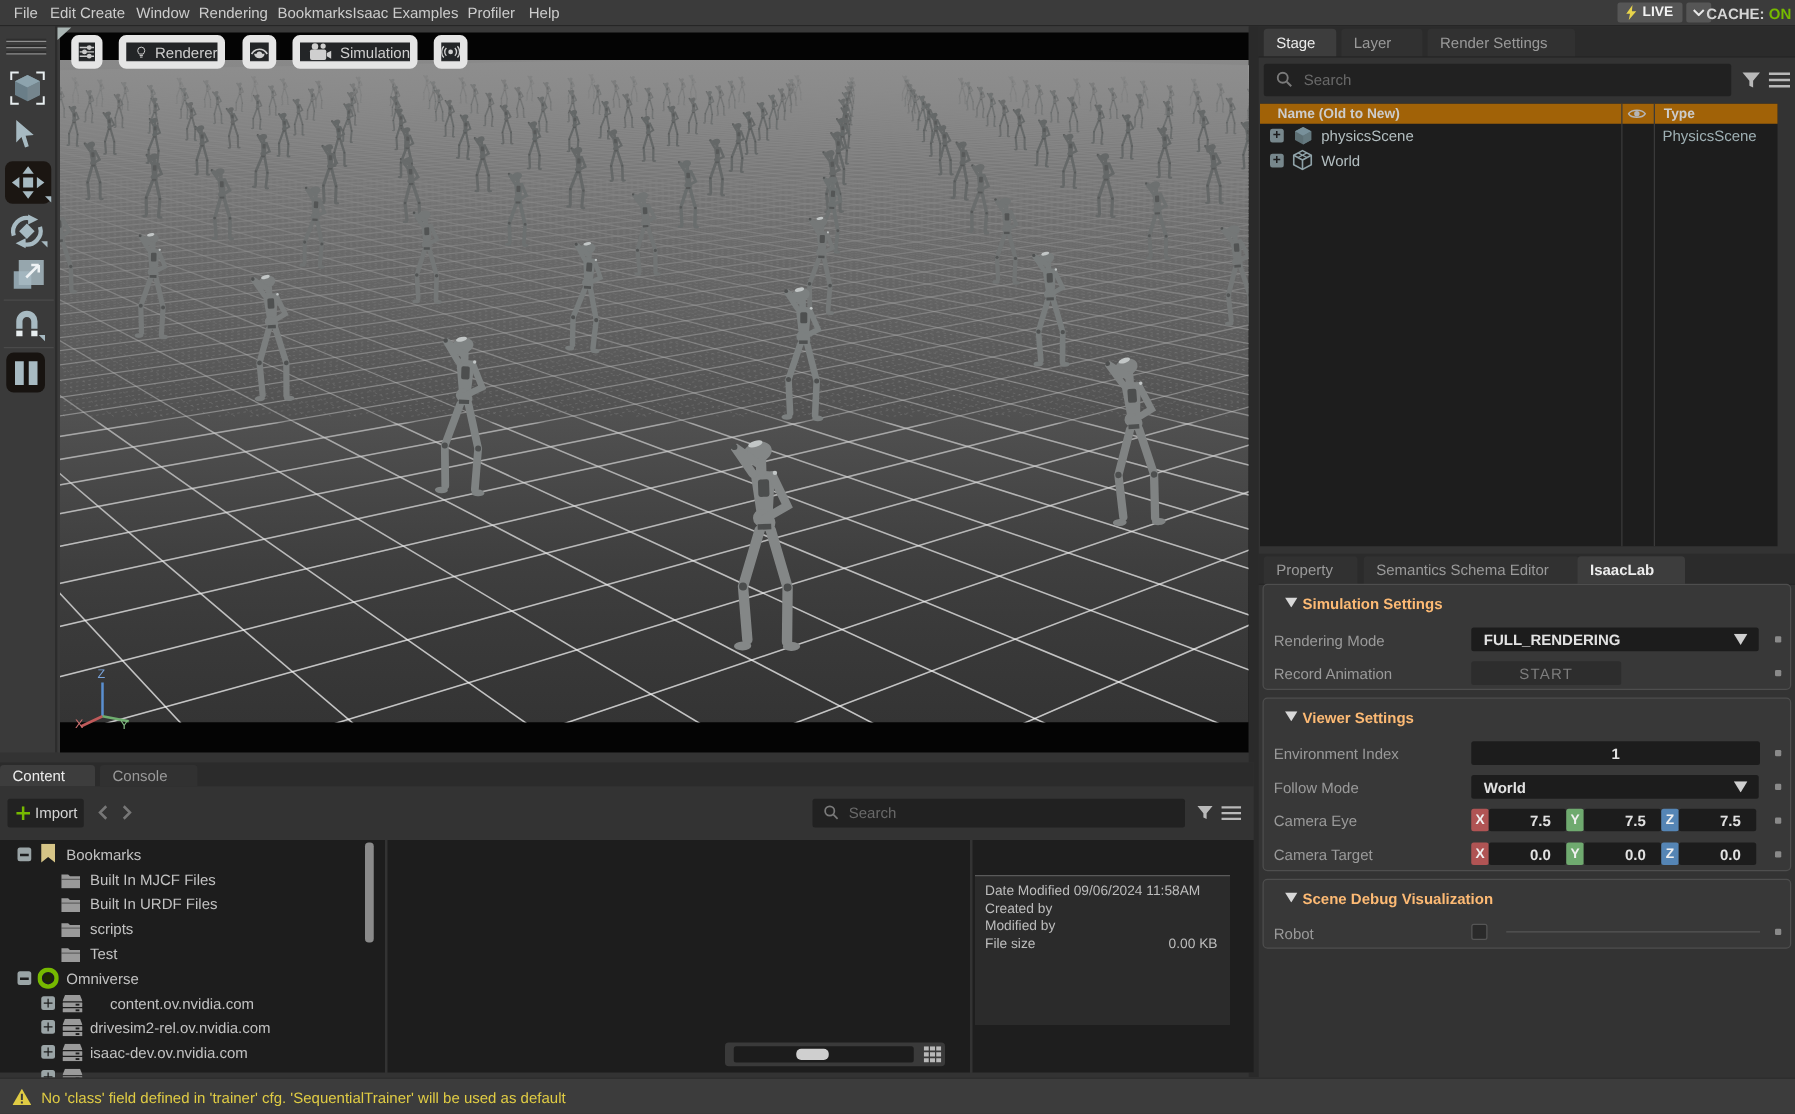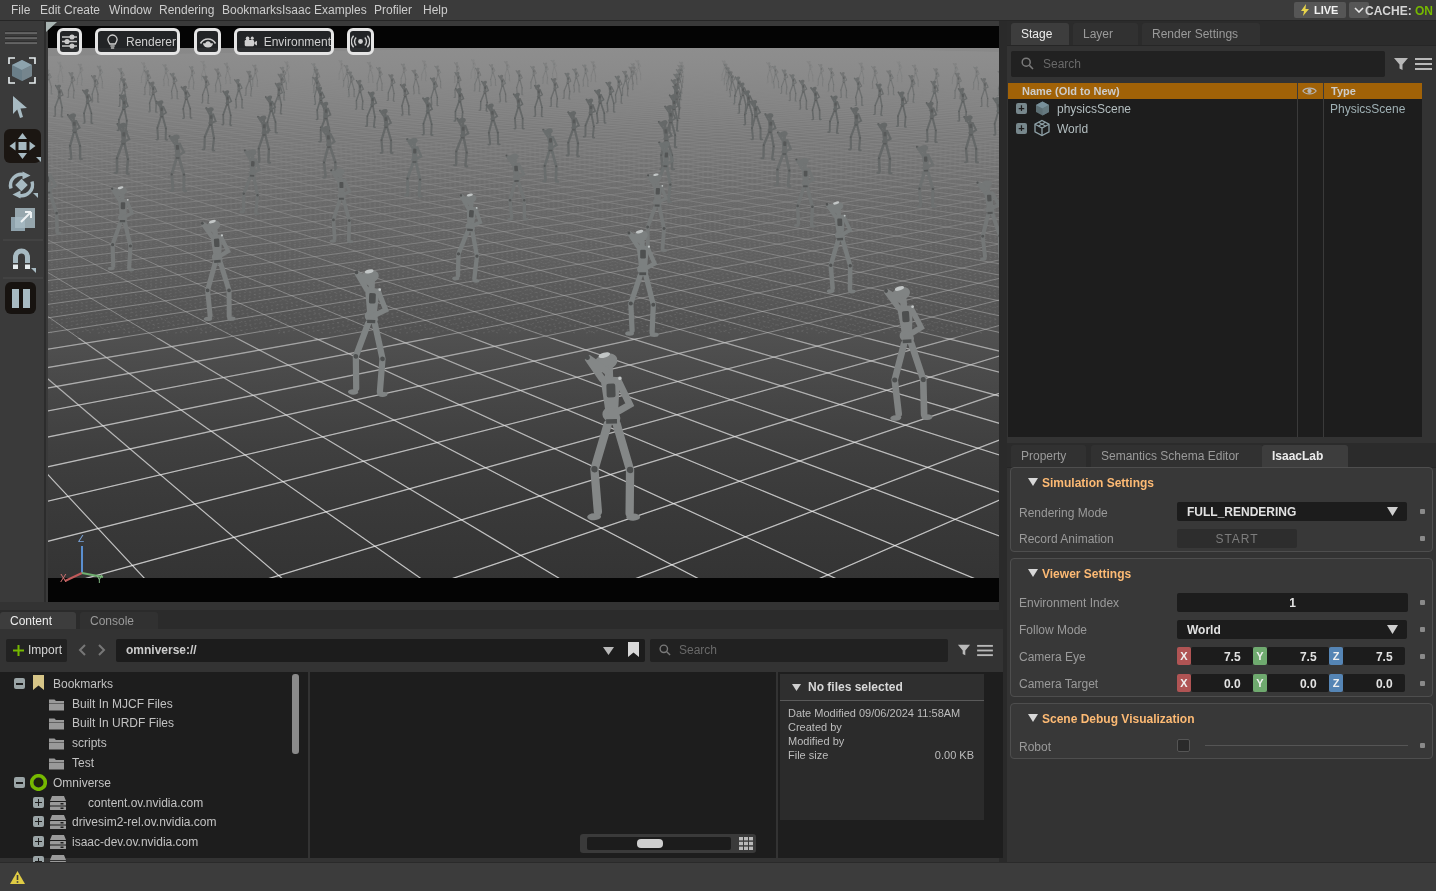--- a/index.html
+++ b/index.html
@@ -17,21 +17,21 @@
   color:#f2f2f2; font-size:11px; font-weight:bold; }
 
 
 #lefttb { position:absolute; left:0; top:21px; width:46px; height:581px; background:#3a3a3a; border-right:2px solid #2c2c2c; }
 #lefttb svg { position:absolute; left:0; }
 
 
 #viewport { position:absolute; left:46px; top:21px; width:953px; height:581px; background:#3a3a3a; }
 #vpblack { position:absolute; left:2px; top:5px; width:951px; height:576px; background:#040404; }
 #scenewrap { position:absolute; left:2px; top:27px; width:951px; height:530px; }
-.vpbtn { position:absolute; top:7px; height:27px; background:#26282aee; border:3px solid #e5e5e5;
+.vpbtn { position:absolute; top:7px; height:27px; background:#26282aee; border:6px solid #e5e5e5;
   border-radius:6px; color:#cfcfcf; font-size:12px; display:flex; align-items:center; }
 
 
 #rpanel { position:absolute; left:1007px; top:21px; width:429px; height:841px; background:#333333; }
 .tabbar { position:absolute; left:0; width:429px; background:#2b2b2b; }
 .tab { position:absolute; top:2px; height:22px; font-size:12px; color:#9a9a9a; background:#313131;
   border-radius:3px 3px 0 0; padding:4px 10px 0 10px; }
 .tab.act { background:#3d3d3d; color:#ececec; }
 .srch { position:absolute; background:#212121; border-radius:2px; color:#696969; font-size:12px; }
 #stree { position:absolute; left:1px; top:62px; width:414px; height:354px; background:#1d1d1d; }
@@ -1523,21 +1523,21 @@
       <circle cx="9" cy="8.8" r="2.6" fill="#cfcfcf"></circle>
     </svg>
   </div>
   <div class="vpbtn" style="left:188px; width:100px;">
     <svg width="19" height="15" style="margin-left:7px" viewBox="0 0 19 15">
       <circle cx="5" cy="3.2" r="2.6" fill="#cfcfcf"></circle>
         <circle cx="11.5" cy="2.8" r="2.1" fill="#cfcfcf"></circle>
       <rect x="1" y="5.5" width="13" height="8.5" rx="1.5" fill="#cfcfcf"></rect>
       <path d="M14.5,8.5 L18,6.5 L18,13 L14.5,11 Z" fill="#cfcfcf"></path>
     </svg>
-    <span style="margin-left:6px">Environment</span>
+    <span style="margin-left:6px">Simulation</span>
   </div>
   <div class="vpbtn" style="left:301px; width:27px;">
     <svg width="19" height="13" style="margin:0 auto" viewBox="0 0 19 13">
       <circle cx="9.5" cy="6.5" r="2.4" fill="#cfcfcf"></circle>
       <path d="M5.2,2.5 a5.6,5.6 0 0 0 0,8" fill="none" stroke="#cfcfcf" stroke-width="1.4"></path>
       <path d="M13.8,2.5 a5.6,5.6 0 0 1 0,8" fill="none" stroke="#cfcfcf" stroke-width="1.4"></path>
       <path d="M2.6,0.8 a8.4,8.4 0 0 0 0,11.4" fill="none" stroke="#cfcfcf" stroke-width="1.4"></path>
       <path d="M16.4,0.8 a8.4,8.4 0 0 1 0,11.4" fill="none" stroke="#cfcfcf" stroke-width="1.4"></path>
     </svg>
   </div>
@@ -1700,29 +1700,20 @@
         <path d="M4.5,0 h2 v4.5 h4.5 v2 h-4.5 v4.5 h-2 v-4.5 h-4.5 v-2 h4.5 Z" fill="#76b900"></path>
       </svg>
     <span style="position:absolute;left:22px;top:4px;font-size:12px;color:#d5d5d5;">Import</span>
   </div>
   <svg width="8" height="12" style="position:absolute;left:78px;top:34px" viewBox="0 0 8 12">
       <path d="M7,1 L2,6 L7,11" stroke="#777" stroke-width="2" fill="none"></path>
     </svg>
   <svg width="8" height="12" style="position:absolute;left:98px;top:34px" viewBox="0 0 8 12">
       <path d="M1,1 L6,6 L1,11" stroke="#777" stroke-width="2" fill="none"></path>
     </svg>
-  <div style="position:absolute;left:116px;top:29px;width:529px;height:23px;background:#1c1c1c;border-radius:2px;">
-    <span style="position:absolute;left:10px;top:4px;font-size:12px;font-weight:bold;color:#cccccc;">omniverse://</span>
-    <svg width="11" height="8" style="position:absolute;left:487px;top:8px" viewBox="0 0 11 8">
-        <path d="M0,0 L11,0 L5.5,8 Z" fill="#b9b9b9"></path>
-      </svg>
-    <svg width="13" height="16" style="position:absolute;left:511px;top:3px" viewBox="0 0 13 16">
-        <path d="M1,0 L12,0 L12,15 L6.5,10.5 L1,15 Z" fill="#d8d8d8"></path>
-      </svg>
-  </div>
   <div class="srch" style="left:650px; top:29px; width:298px; height:23px;">
     <svg width="12" height="12" style="position:absolute;left:9px;top:5px" viewBox="0 0 13 13" fill="none" stroke="#7a7a7a" stroke-width="1.5">
       <circle cx="5.2" cy="5.2" r="4"></circle>
         <line x1="8.4" y1="8.4" x2="12" y2="12"></line>
     </svg>
     <span style="position:absolute;left:29px;top:4px;">Search</span>
   </div>
   <svg width="14" height="13" style="position:absolute;left:957px;top:34px" viewBox="0 0 16 15">
       <path d="M1,1 L15,1 L9.5,7.5 L9.5,13 L6.5,11.5 L6.5,7.5 Z" fill="#b9b9b9"></path>
     </svg>
@@ -1850,35 +1841,30 @@
         <rect x="0" y="4.8" width="4" height="3.4"></rect>
           <rect x="5" y="4.8" width="4" height="3.4"></rect>
           <rect x="10" y="4.8" width="4" height="3.4"></rect>
         <rect x="0" y="9.6" width="4" height="3.4"></rect>
           <rect x="5" y="9.6" width="4" height="3.4"></rect>
           <rect x="10" y="9.6" width="4" height="3.4"></rect>
       </svg>
     </div>
   </div>
   <div id="cinfo">
-    <div style="position:absolute;left:2px;top:2px;width:204px;height:26px;background:#2f2f2f;">
-      <svg width="9" height="7" style="position:absolute;left:12px;top:10px" viewBox="0 0 9 7">
-          <path d="M0,0 L9,0 L4.5,7 Z" fill="#cfcfcf"></path>
-        </svg>
-      <span style="position:absolute;left:28px;top:6px;font-size:12px;font-weight:bold;color:#d8d8d8;">No files selected</span>
-    </div>
     <div style="position:absolute;left:2px;top:28px;width:204px;height:120px;background:#2b2b2b;border-top:1px solid #5a5a5a;">
       <div style="position:absolute;left:8px;top:6px;font-size:11px;color:#bdbdbd;">Date Modified 09/06/2024 11:58AM</div>
       <div style="position:absolute;left:8px;top:20px;font-size:11px;color:#bdbdbd;">Created by</div>
       <div style="position:absolute;left:8px;top:34px;font-size:11px;color:#bdbdbd;">Modified by</div>
       <div style="position:absolute;left:8px;top:48px;font-size:11px;color:#bdbdbd;">File size</div>
       <div style="position:absolute;right:10px;top:48px;font-size:11px;color:#bdbdbd;">0.00 KB</div>
     </div>
   </div>
 </div>
 
 <div id="statusbar">
   <svg width="15" height="13" style="position:absolute;left:10px;top:8px" viewBox="0 0 15 13">
     <path d="M7.5,0 L15,13 L0,13 Z" fill="#e0cc44"></path>
     <rect x="6.7" y="4" width="1.6" height="5" fill="#3c3c3c"></rect>
       <rect x="6.7" y="10.2" width="1.6" height="1.6" fill="#3c3c3c"></rect>
   </svg>
+  <span style="position:absolute;left:33px;top:8px;font-size:12px;color:#e0cc44;">No 'class' field defined in 'trainer' cfg. 'SequentialTrainer' will be used as default</span>
 </div>
 
 </body></html>

